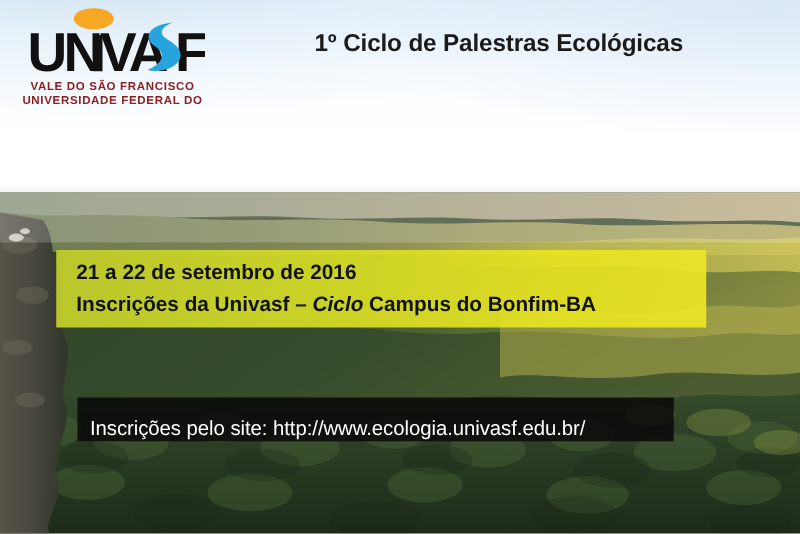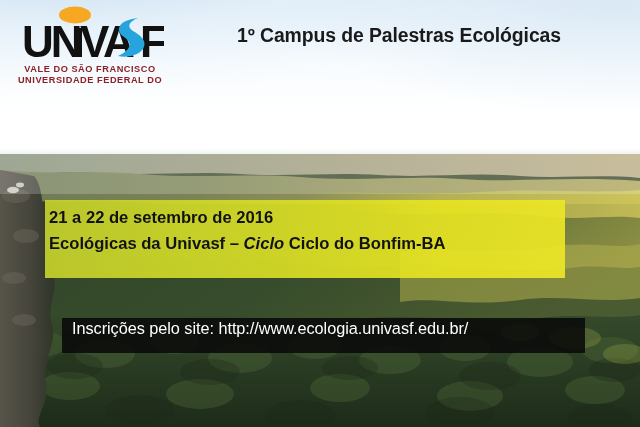--- a/index.html
+++ b/index.html
@@ -85,51 +85,51 @@
     overflow: hidden;
     background: #3d4a2d;
   }
   .photo svg { display: block; }
 
   
   .green-banner {
     position: absolute;
     left: 45px; top: 200px;
     width: 520px;
-    height: 78px;
+    height: 62px;
     background: linear-gradient(to right,
       rgba(196,208,44,0.93) 0%,
       rgba(206,216,40,0.93) 26%,
       rgba(220,223,36,0.92) 52%,
       rgba(232,228,34,0.92) 78%,
       rgba(236,230,38,0.92) 100%);
     box-sizing: border-box;
-    padding: 5px 0 0 4px;
+    padding: 5px 0 0 16px;
   }
   .banner-line {
     font-family: "Liberation Sans", sans-serif;
     font-weight: bold;
     color: #121212;
     font-size: 16.6px;
     line-height: 26px;
     white-space: nowrap;
   }
   .banner-line .it {
     font-style: italic;
   }
 
   
   .url-strip {
     position: absolute;
     left: 62px; top: 318px;
-    width: 523px;
+    width: 477px;
     height: 35px;
     background: rgba(8,8,8,0.86);
     display: flex;
-    align-items: flex-start;
+    align-items: flex-end;
     padding-left: 10px;
     box-sizing: border-box;
   }
   .url-text {
     font-family: "Liberation Sans", sans-serif;
     color: #ffffff;
     font-size: 16.3px;
     line-height: 20px;
     white-space: nowrap;
     letter-spacing: -0.05px;
@@ -159,21 +159,21 @@
         <path d="M118 13 C104 16 101 25 110 31 C119 37 117 44 104 50 C112 52 124 50 129 43 C134 35 126 29 119 25 C113 21 114 16 124 12 Z" fill="#27a3dd"></path>
       </svg>
     </div>
     <div class="logo-text">
       <div class="logo-line">VALE DO SÃO FRANCISCO</div>
       <div class="logo-line">UNIVERSIDADE FEDERAL DO</div>
     </div>
   </div>
 
   <div class="title-block">
-    <div class="title-line">1º Campus de Palestras Ecológicas</div>
+    <div class="title-line">1º Ciclo de Palestras Ecológicas</div>
   </div>
 
   <div class="photo">
     <svg width="640" height="279" viewBox="0 0 640 279" xmlns="http://www.w3.org/2000/svg">
       <defs>
         <linearGradient id="skyG" x1="0" y1="0" x2="0" y2="1">
           <stop offset="0%" stop-color="#ffffff"></stop>
           <stop offset="100%" stop-color="#f0f4f3"></stop>
         </linearGradient>
         <linearGradient id="farRidgeG" x1="0" y1="0" x2="1" y2="0">
@@ -286,20 +286,20 @@
         <ellipse cx="13" cy="42" rx="6" ry="3.2"></ellipse>
         <ellipse cx="20" cy="37" rx="4" ry="2.4"></ellipse>
       </g>
 
       <rect x="0" y="6" width="640" height="40" fill="#ffffff" opacity="0.20"></rect>
     </svg>
   </div>
 
   <div class="green-banner">
     <div class="banner-line">21 a 22 de setembro de 2016</div>
-    <div class="banner-line"><span>Ecológicas da Univasf – </span><span class="it">Ciclo</span><span> Ciclo do Bonfim-BA</span></div>
+    <div class="banner-line"><span>Inscrições da Univasf – </span><span class="it">Ciclo</span><span> Campus do Bonfim-BA</span></div>
   </div>
 
   <div class="url-strip">
     <div class="url-text"><span>Inscrições pelo site: </span><span>http://www.ecologia.univasf.edu.br/</span></div>
   </div>
 
 </div>
 
 </body></html>

